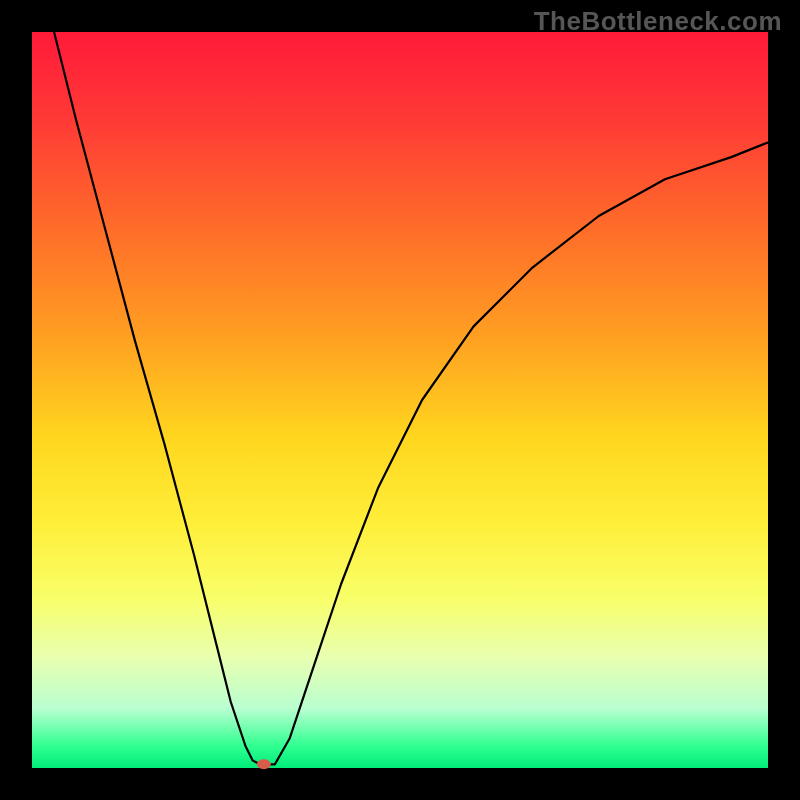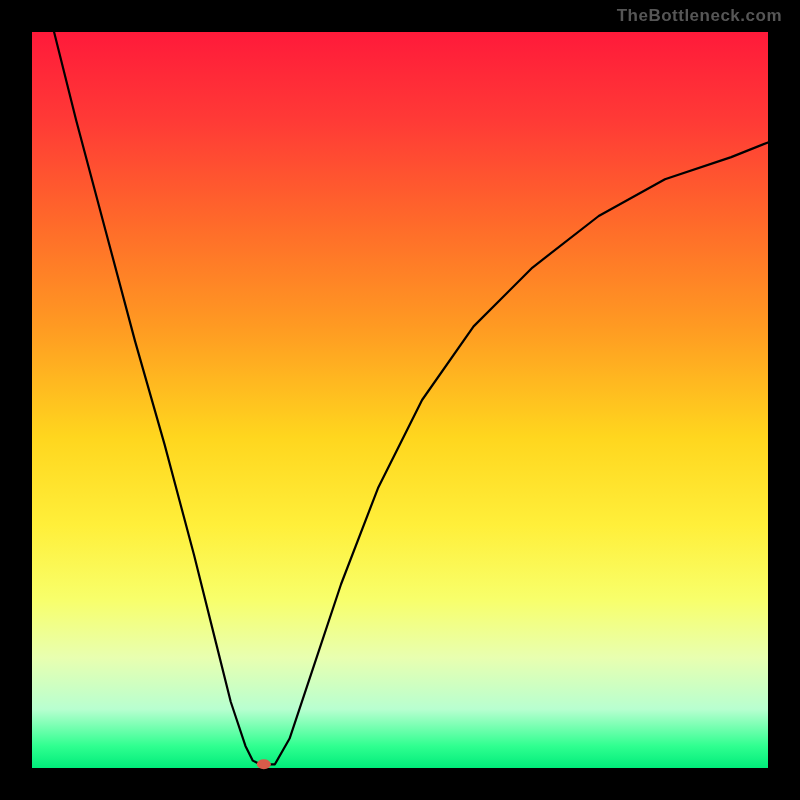--- a/index.html
+++ b/index.html
@@ -38,21 +38,21 @@
       #e8ffb0 85%,
       #b8ffd0 92%,
       #30ff90 97%,
       #00ec7a 100%
     );
   }
   .attribution {
     position: absolute;
     top: 6px;
     right: 18px;
-    font-size: 17px;
+    font-size: 26px;
     font-weight: 600;
     color: #565656;
     letter-spacing: 0.5px;
   }
   svg.overlay {
     position: absolute;
     left: 32px;
     top: 32px;
     width: 736px;
     height: 736px;

